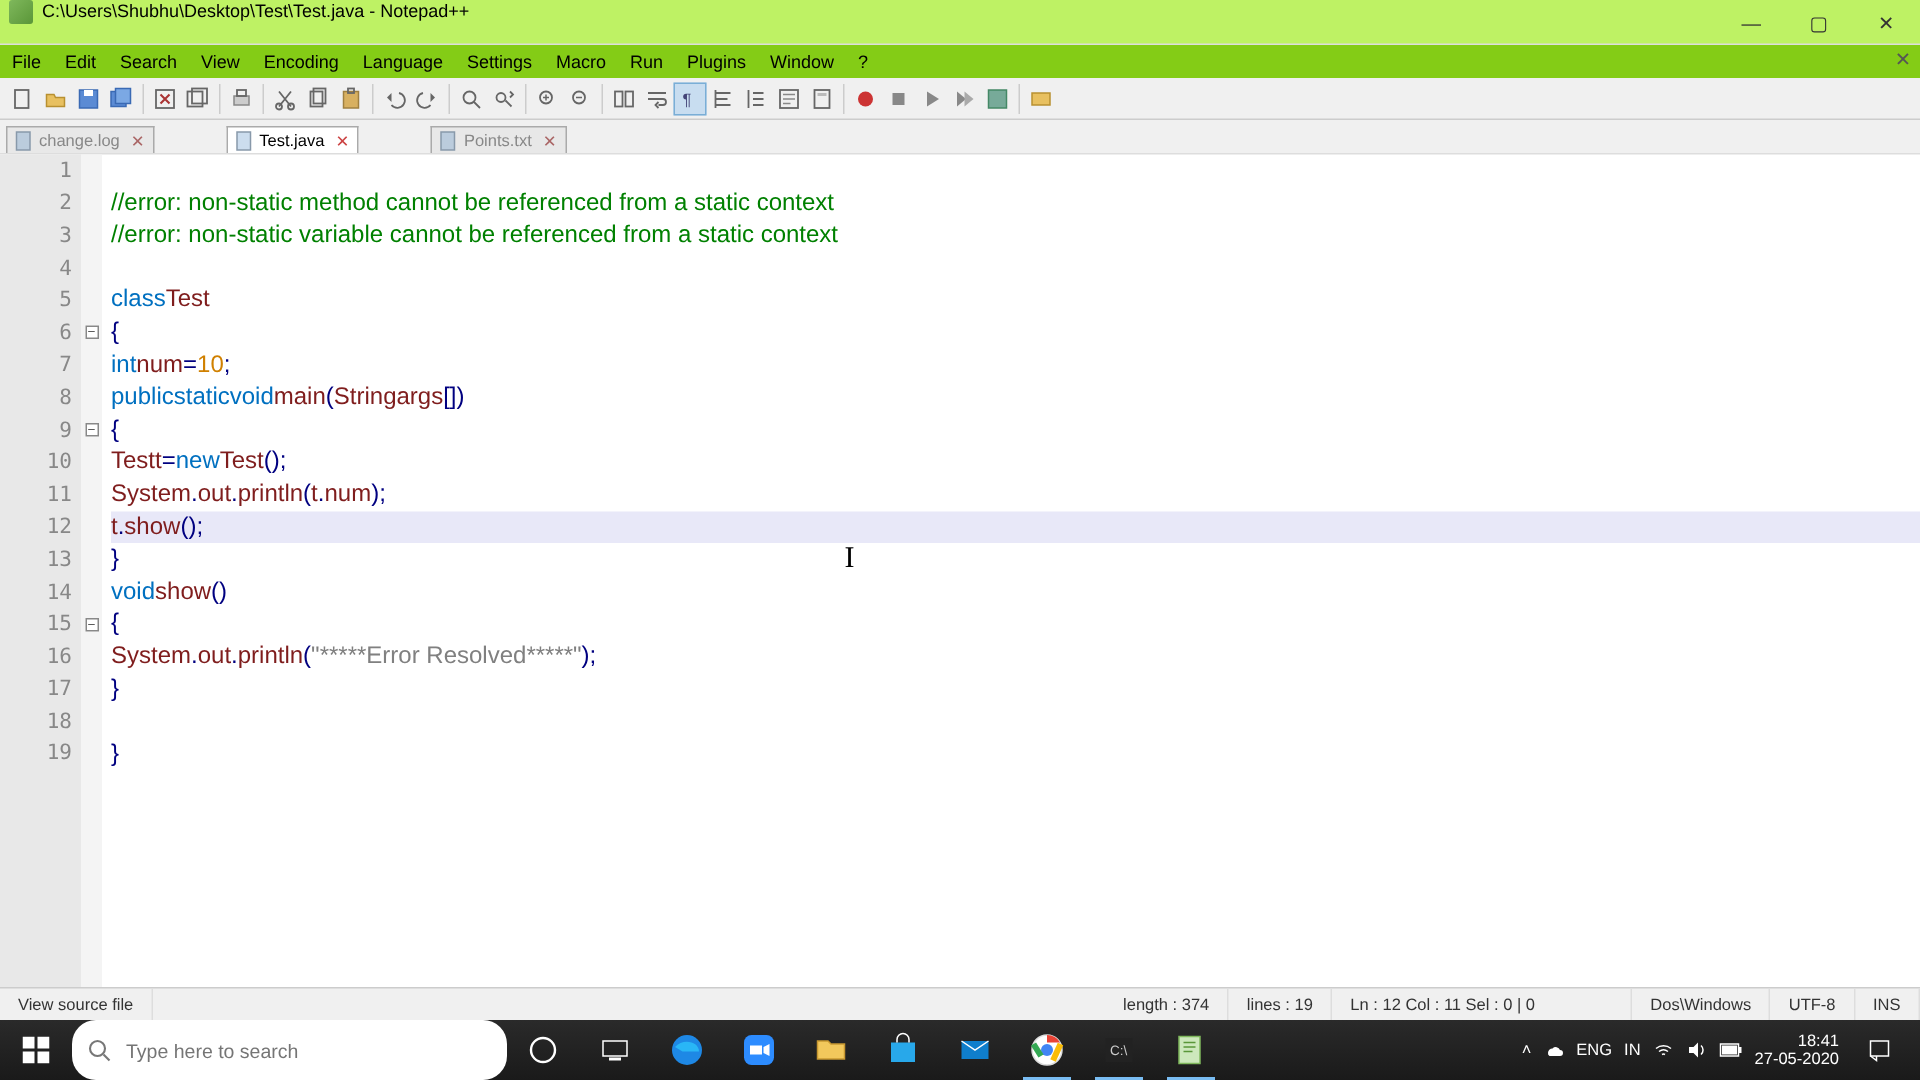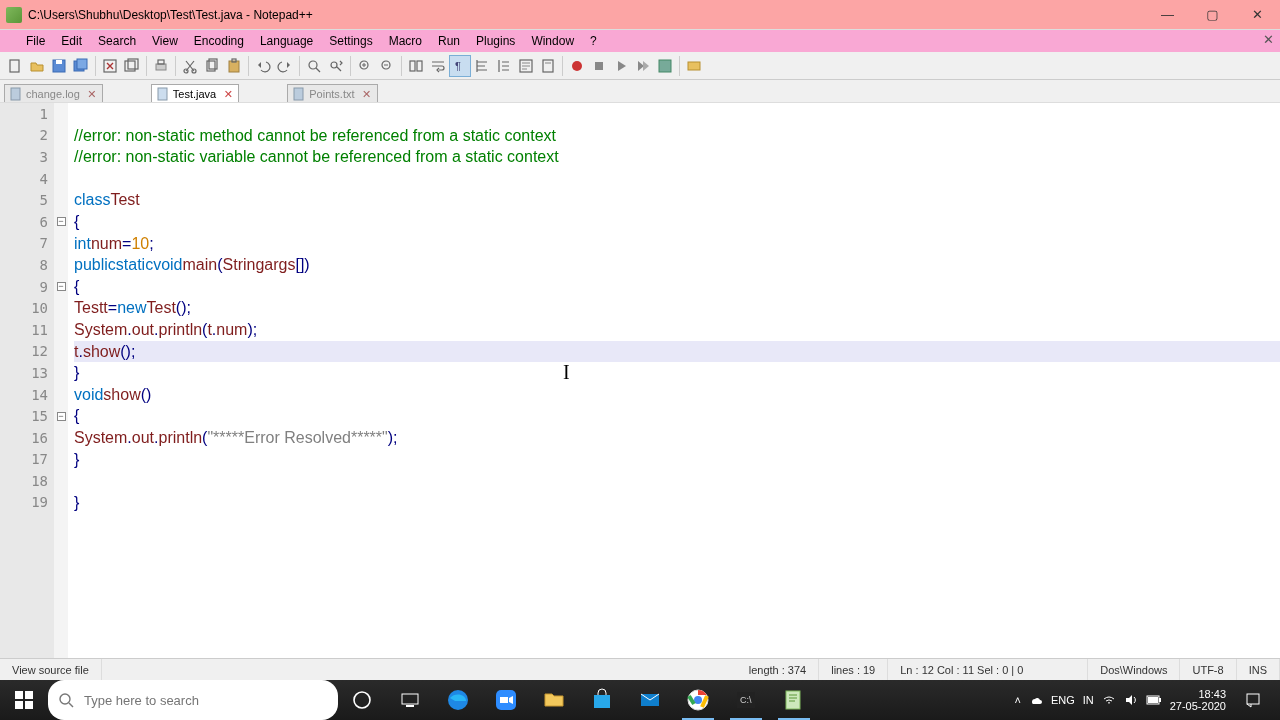--- a/index.html
+++ b/index.html
@@ -1,26 +1,26 @@
 <!DOCTYPE html>
 <html><head>
 <meta charset="utf-8">
 <style>
 * { margin: 0; padding: 0; box-sizing: border-box; font-family: "Segoe UI", Tahoma, sans-serif; }
 body { width: 1280px; height: 720px; background: #fff; overflow: hidden; display: flex; flex-direction: column; }
 
 
-.titlebar { height: 30px; background: #fca5a5; display: flex; align-items: center; padding-left: 6px; border-bottom: 1px solid #ddd; }
+.titlebar { height: 30px; background: #bef264; display: flex; padding-left: 6px; border-bottom: 1px solid #ddd; }
 .titlebar .app-icon { width: 16px; height: 16px; background: linear-gradient(135deg,#7fb85c,#5a9638); margin-right: 6px; border-radius: 2px; }
 .titlebar .title-text { font-size: 12px; color: #000; flex: 1; }
 .titlebar .win-controls { display: flex; }
 .titlebar .win-btn { width: 45px; height: 30px; display: flex; align-items: center; justify-content: center; font-size: 13px; color: #333; }
 
 
-.menubar { height: 22px; background: #f9a8d4; display: flex; align-items: stretch; padding: 0 18px; position: relative; }
+.menubar { height: 22px; background: #84cc16; display: flex; align-items: stretch; padding: 0 0; position: relative; }
 .menubar .menu-item { padding: 2px 8px; font-size: 12px; color: #000; display: flex; align-items: center; }
 .menubar .menu-close { position: absolute; right: 6px; top: 2px; font-size: 13px; color: #555; }
 
 
 .toolbar { height: 28px; background: #f0f0f0; display: flex; align-items: center; padding: 0 4px; gap: 0; border-bottom: 1px solid #ccc; }
 .toolbar .tbtn { width: 22px; height: 22px; display: flex; align-items: center; justify-content: center; margin: 0 0px; border: 1px solid transparent; }
 .toolbar .tbtn.active { border: 1px solid #7aaed6; background: #c8ddf0; }
 .toolbar .sep { width: 1px; height: 20px; background: #ccc; margin: 0 3px; }
 .toolbar svg { width: 16px; height: 16px; }
 
@@ -460,21 +460,21 @@
     <svg width="14" height="14" viewBox="0 0 14 14">
         <path d="M2 5h3l3-3v10l-3-3H2z" fill="#fff"></path>
         <path d="M10 4a4 4 0 0 1 0 6" fill="none" stroke="#fff"></path>
       </svg>
     <svg width="16" height="12" viewBox="0 0 16 12">
         <rect x="1" y="2" width="12" height="8" fill="none" stroke="#fff"></rect>
         <rect x="13" y="4" width="2" height="4" fill="#fff"></rect>
         <rect x="2" y="3" width="10" height="6" fill="#fff"></rect>
       </svg>
     <div class="clock">
-      <div>18:43</div>
+      <div>18:41</div>
       <div>27-05-2020</div>
     </div>
     <div class="notif">
         <svg width="16" height="16" viewBox="0 0 16 16">
           <rect x="2" y="2" width="12" height="10" fill="none" stroke="#fff"></rect>
           <path d="M2 12l4 3v-3" fill="none" stroke="#fff"></path>
         </svg>
       </div>
   </div>
 </div>

